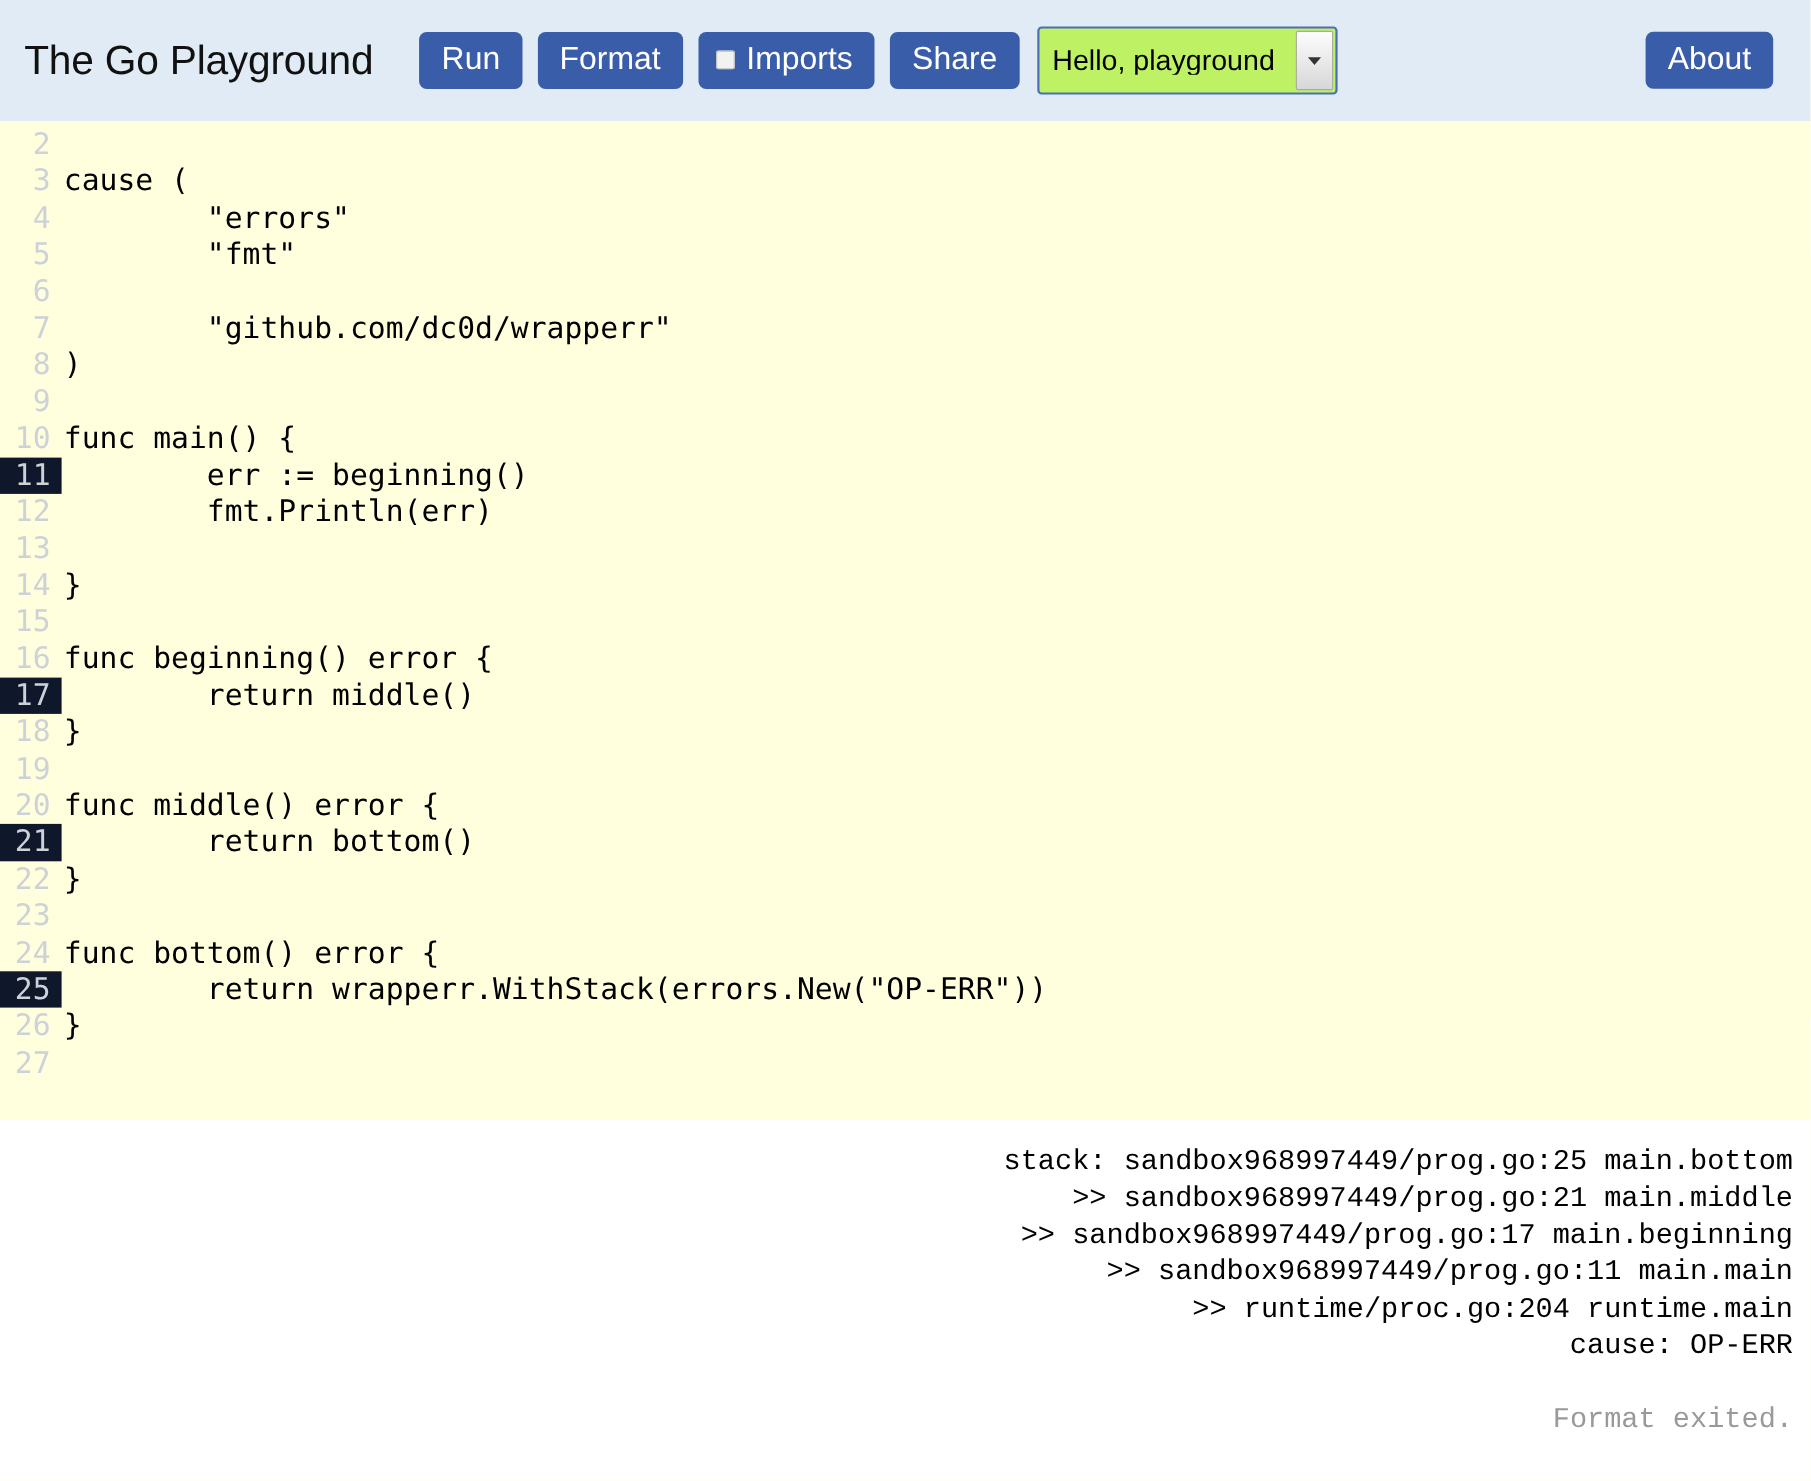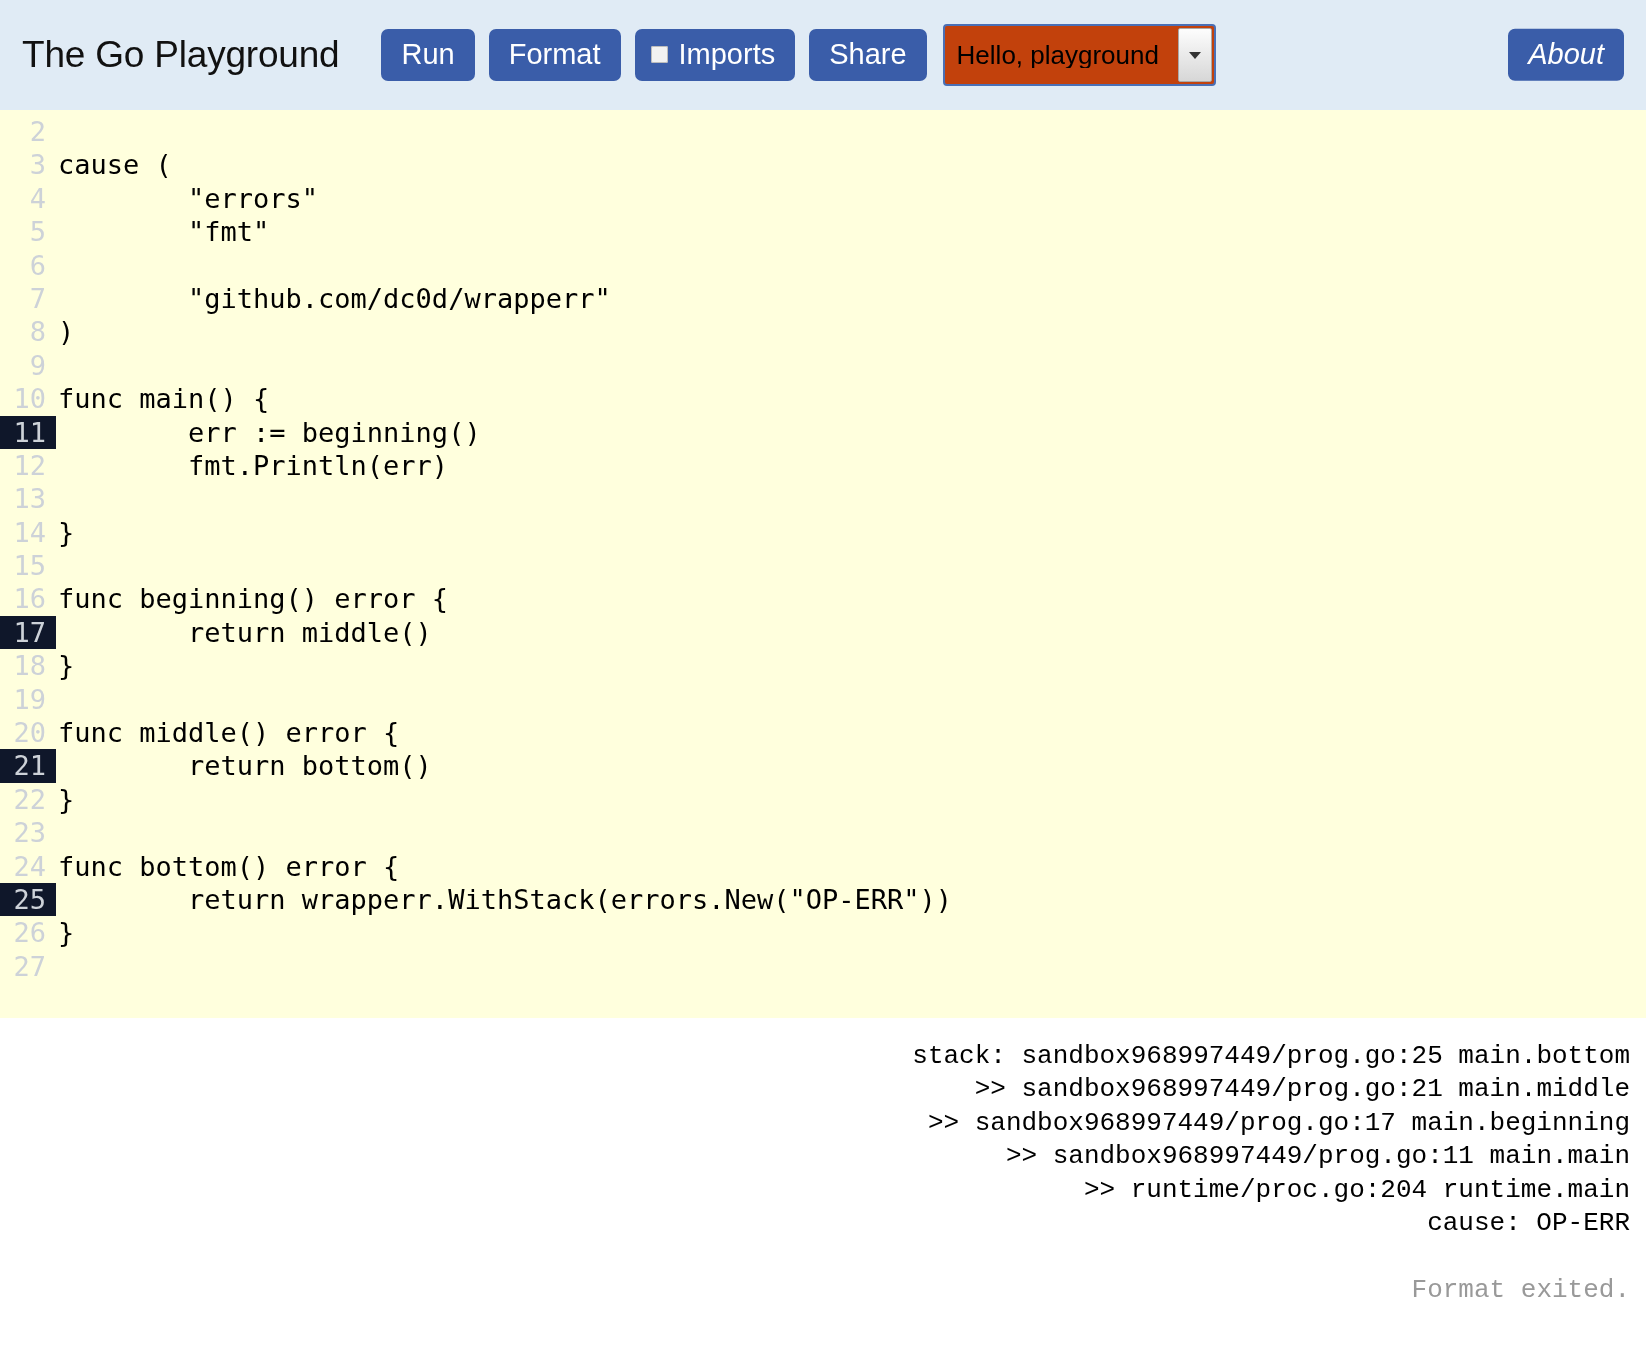--- a/index.html
+++ b/index.html
@@ -60,21 +60,21 @@
     box-shadow: inset 0 0 0 1px #bcbcbc;
   }
   #select-wrap {
     position: relative;
     display: inline-block;
     margin-left: 2px;
   }
   #example-select {
     -webkit-appearance: none;
     appearance: none;
-    background: #c2410c;
+    background: #bef264;
     border: 2px solid #4a6fb5;
     border-radius: 4px;
     font-size: 26px;
     font-family: "Liberation Sans", sans-serif;
     color: #000000;
     padding: 9px 54px 10px 12px;
     height: 62px;
     box-sizing: border-box;
     cursor: pointer;
     line-height: 1;
@@ -93,22 +93,21 @@
     align-items: center;
     justify-content: center;
     pointer-events: none;
   }
   #select-arrow svg { display: block; }
   #about-btn {
     position: absolute;
     right: 22px;
     top: 50%;
     transform: translateY(-50%);
-    margin-right: 0;
-    font-style: italic;
+    margin-right: 12px;
   }
 
   
   #editor {
     position: relative;
     height: 908px;
     background: #ffffdd;
     overflow: hidden;
     font-family: "DejaVu Sans Mono", monospace;
     font-size: 27px;

